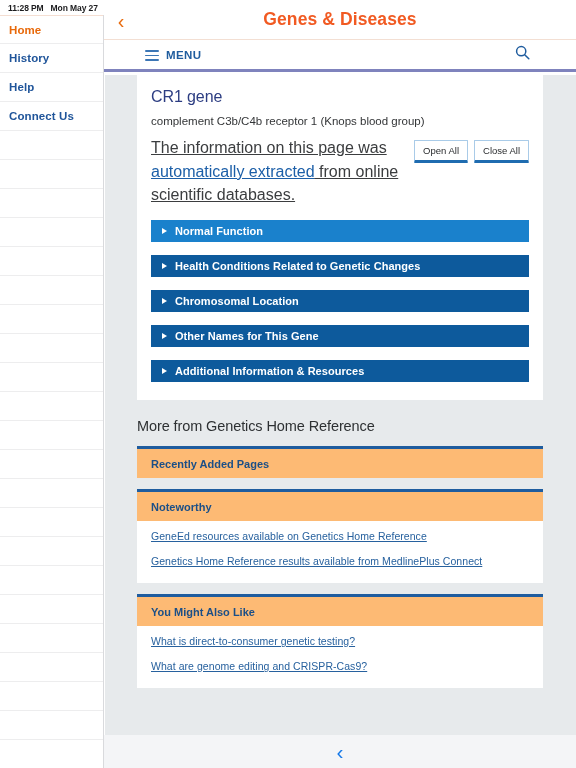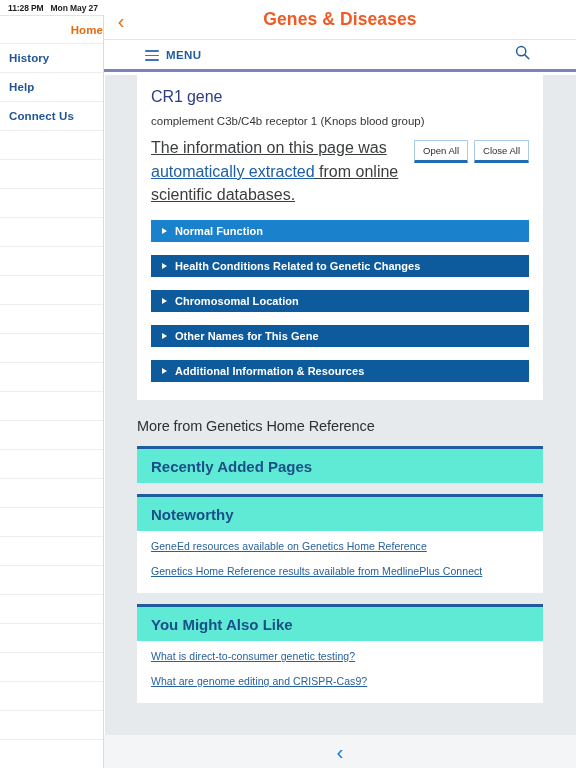--- a/index.html
+++ b/index.html
@@ -41,21 +41,21 @@
   .sidebar {
     position: absolute; left: 0; top: 15px; width: 104px; height: 753px;
     background: #ffffff; border-right: 1px solid #d9dadd;
     overflow: hidden;
   }
   .side-row {
     height: 29px; display: flex; align-items: center;
     padding-left: 9px; border-bottom: 1px solid #ededee;
     font-size: 11.5px; font-weight: bold; letter-spacing: 0.1px;
   }
-  .side-row.first { border-top: 1px solid #f4ded2; justify-content: flex-end; }
+  .side-row.first { border-top: 1px solid #f4ded2; }
   .side-row.active { color: #e8690a; }
   .side-row.link { color: #20559a; }
   .side-row.empty { }
 
   
   .appbar {
     position: absolute; left: 104px; top: 0; width: 472px; height: 40px;
     background: #ffffff; display: flex; align-items: center;
     border-bottom: 1px solid #f3dfd3;
   }
@@ -120,21 +120,21 @@
     width: 0; height: 0; border-left: 5px solid #ffffff;
     border-top: 3.6px solid transparent; border-bottom: 3.6px solid transparent;
   }
 
   .more-h {
     font-size: 14.5px; color: #2e3133; font-weight: normal;
     margin: 18px 0 12px 32px; letter-spacing: -0.1px;
   }
   .block { margin: 0 33px 11px 32px; background: #ffffff; border-top: 3px solid #1f5c9e; }
   .block-h {
-    background: #5eead4; font-size: 15px; font-weight: bold; color: #1b4f87;
+    background: #fdba74; font-size: 11px; font-weight: bold; color: #1b4f87;
     padding: 9px 14px 8px 14px;
   }
   .block-list { padding: 2px 14px 10px 14px; }
   .block-link {
     display: block; font-size: 10.5px; color: #27619e;
     padding: 7px 0 6px 0; letter-spacing: 0.05px;
   }
 
   
   .bottombar {

